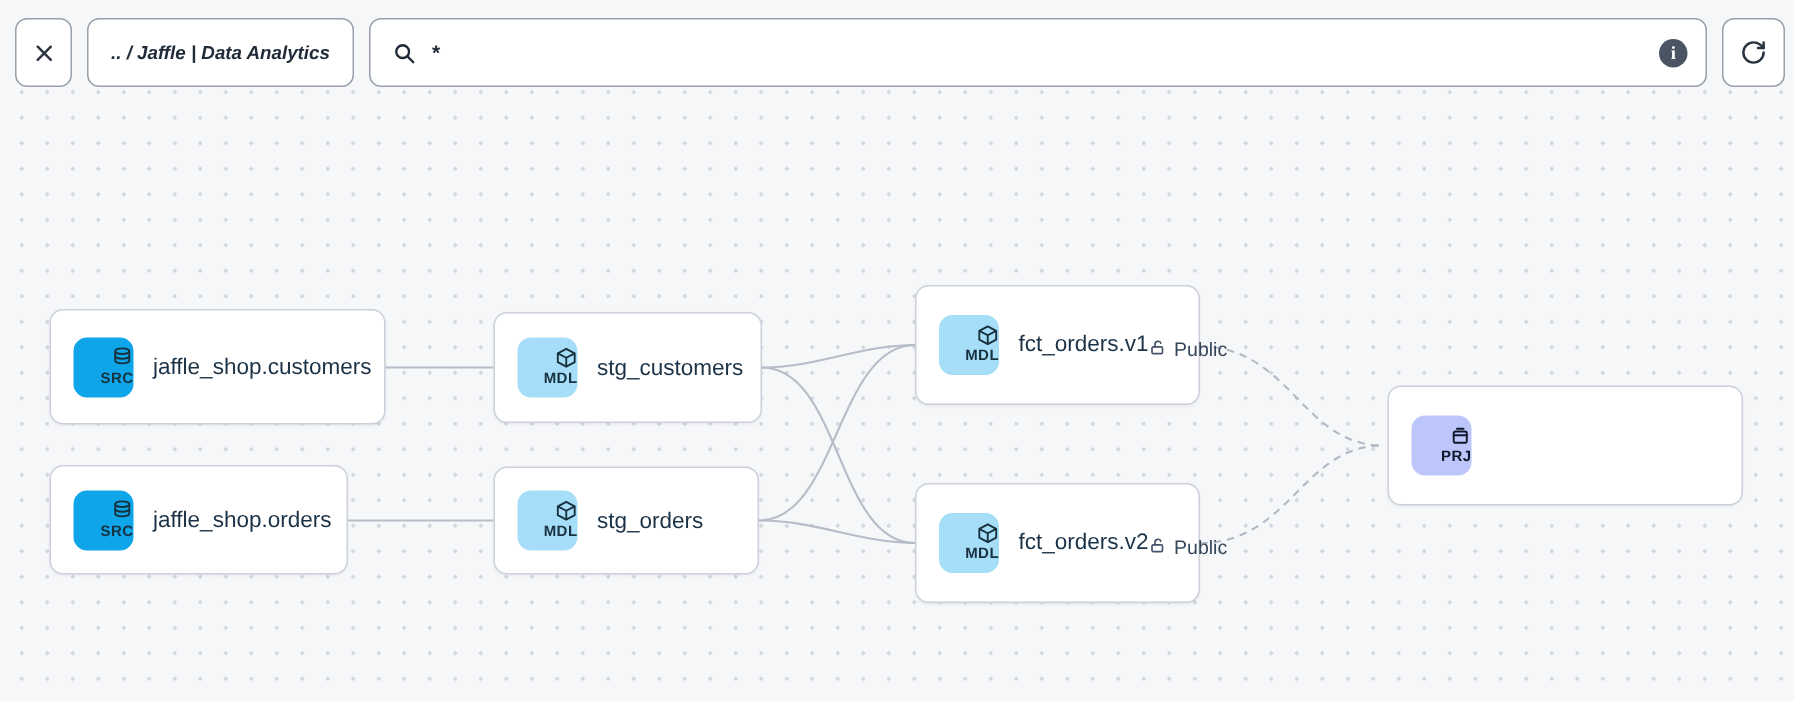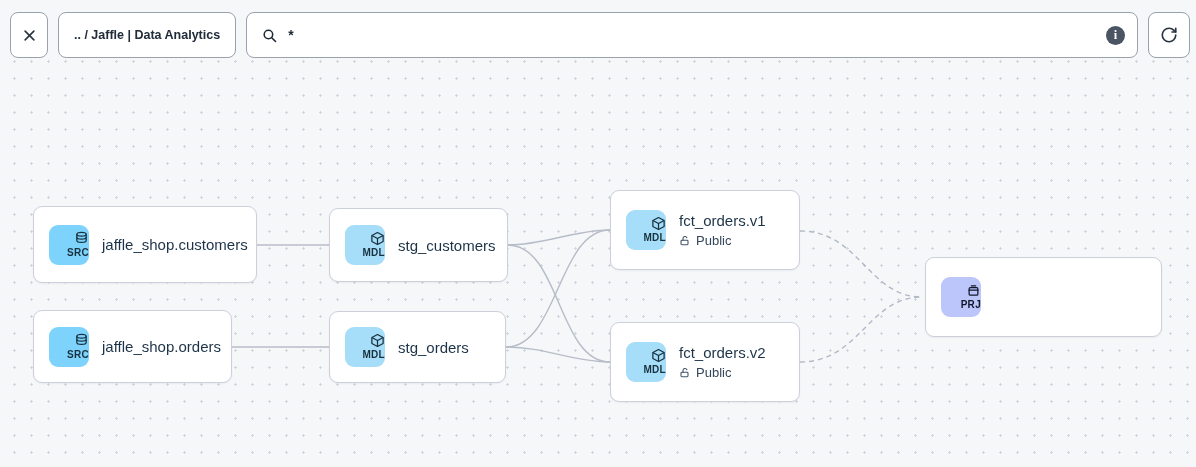--- a/index.html
+++ b/index.html
@@ -26,21 +26,21 @@
   .toolbar {
     position:absolute; top:12px; left:10px; right:6px; height:46px;
     display:flex; gap:10px; z-index:3;
   }
   .tbtn {
     height:46px; background:#fff; border:1px solid #99a1ad; border-radius:8px;
     display:flex; align-items:center; justify-content:center; cursor:pointer;
     color:#2a3440;
   }
   .close-btn { width:38px; flex:0 0 auto; }
-  .crumb-btn { padding:0 15px; font-size:12.5px; font-weight:700; color:#202c3a; white-space:nowrap; flex:0 0 auto; }
+  .crumb-btn { padding:0 15px; font-size:12.5px; font-weight:700; color:#202c3a; white-space:nowrap; flex:0 0 auto;font-style:italic; }
   .search-box {
     flex:1 1 auto; height:46px; background:#fff; border:1px solid #99a1ad; border-radius:8px;
     display:flex; align-items:center; padding:0 12px 0 14px; gap:10px;
   }
   .search-box input {
     flex:1 1 auto; border:none; outline:none; background:transparent;
     font-family:inherit; font-size:14px; font-weight:700; color:#1f2937;
   }
   .info-dot {
     flex:0 0 auto; width:19px; height:19px; border-radius:50%;
@@ -56,25 +56,25 @@
     display:flex; align-items:center; gap:13px; padding:0 12px 0 15px;
     box-shadow:0 1px 2px rgba(16,24,40,.05); cursor:pointer;
   }
   .tile {
     flex:0 0 auto; width:40px; height:40px; border-radius:9px;
     display:flex; flex-direction:column; align-items:flex-end; justify-content:center;
     color:#18313f;
   }
   .tile svg { width:15px; height:15px; display:block; }
   .tile .tl { font-size:10px; font-weight:700; line-height:1.15; margin-top:1px; letter-spacing:.3px; }
-  .tile-src { background:#7dd3fc; }
+  .tile-src { background:#0ea5e9; }
   .tile-mdl { background:#a6ddf8; }
   .tile-prj { background:#bdc6fb; color:#0f172a;padding-left:40px; }
   .node-label { font-size:15px; color:#1c3347; }
-  .node-text { display:flex; flex-direction:column; justify-content:center; }
+  .node-text { display:flex; flex-direction:row; justify-content:center; }
   .access { display:flex; align-items:center; gap:5px; color:#35465a; font-size:13px; margin-top:4px; }
   .access svg { width:12px; height:12px; color:#44546a; }
   .prj-caption { font-size:12.5px; font-weight:700; color:#222d3d; }
   .prj-label { font-size:16.5px; color:#1c3347; margin-top:3px; }
 
   
   #n-src-customers { left:33px;  top:206px; width:224px; height:77px; }
   #n-src-orders    { left:33px;  top:310px; width:199px; height:73px; }
   #n-stg-customers { left:329px; top:208px; width:179px; height:74px; }
   #n-stg-orders    { left:329px; top:311px; width:177px; height:72px; }

